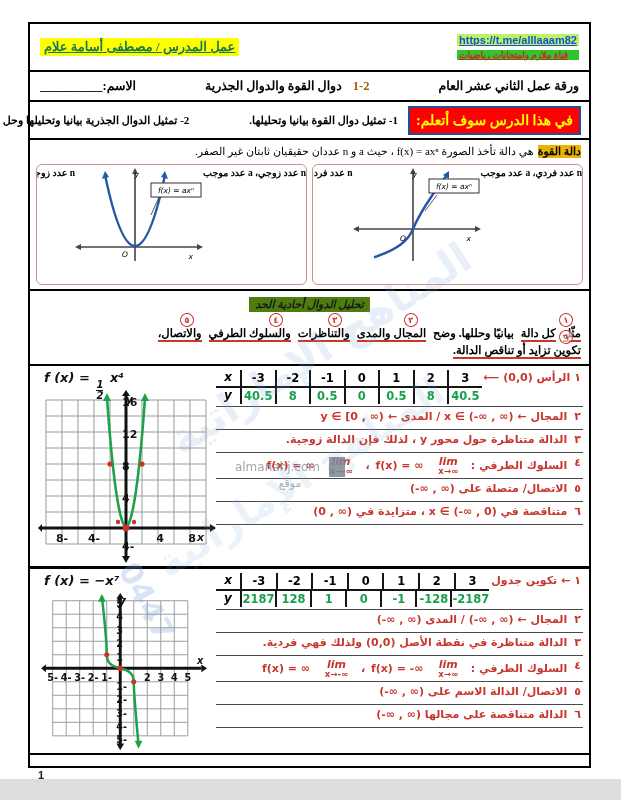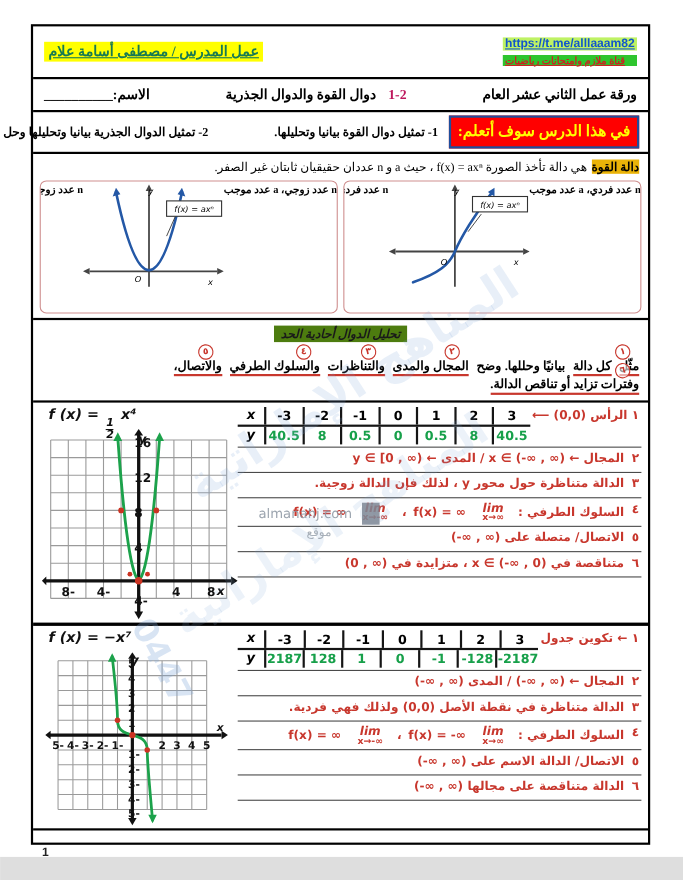--- a/index.html
+++ b/index.html
@@ -16,21 +16,21 @@
     font-size:11px;font-weight:bold;text-decoration:underline;direction:ltr;padding:0 2px;}
   .channel{display:block;background:#2ec52e;color:#cc2222;font-size:9px;font-weight:bold;
     text-decoration:underline;margin-top:2px;padding:0 2px;}
   .teacher{background:#ffff00;color:#177a52;font-weight:bold;font-size:13px;text-decoration:underline;
     padding:1px 4px;margin-top:8px;}
   
   .titlerow{height:30px;border-bottom:2.5px solid #000;display:flex;align-items:center;
     padding:0 10px;box-sizing:border-box;font-weight:bold;font-size:12.5px;}
   .t-right{flex:0 0 auto;}
   .t-mid{flex:1;text-align:center;}
-  .lesson-no{color:#be185d;direction:ltr;unicode-bidi:isolate;margin-left:8px;}
+  .lesson-no{color:#a16207;direction:ltr;unicode-bidi:isolate;margin-left:8px;}
   .t-left{flex:0 0 auto;}
   .nameline{letter-spacing:1px;}
   
   .objrow{height:38px;border-bottom:2.5px solid #000;display:flex;align-items:center;
     padding:0 8px;box-sizing:border-box;font-size:11px;font-weight:bold;}
   .objbadge{background:#ff0000;border:2px solid #1f4e9c;color:#ffff00;font-size:14px;
     padding:4px 6px;white-space:nowrap;}
   .obj1{margin-right:10px;white-space:nowrap;}
   .obj2{margin-right:60px;white-space:nowrap;}
   
@@ -261,21 +261,21 @@
           <span class="segt u">والسلوك الطرفي</span>
         </span>
       
         <span class="seg">
           <span class="segnum">٥</span>
           <span class="segt u">والاتصال،</span>
         </span>
       
         <span class="seg">
           <span class="segnum">٦</span>
-          <span class="segt u">وفترات تزايد أو تناقص الدالة.</span>
+          <span class="segt u">تكوين تزايد أو تناقص الدالة.</span>
         </span>
       </div>
 
     <div class="sec sec1">
       <div class="sec-right">
         <div class="trow">
           <div class="tannot an-line" style="border-bottom:none;">
             <span class="an-num">١</span>
             <span class="an-body">الرأس ⁦(0,0)⁩ ⟵</span>
           </div>

